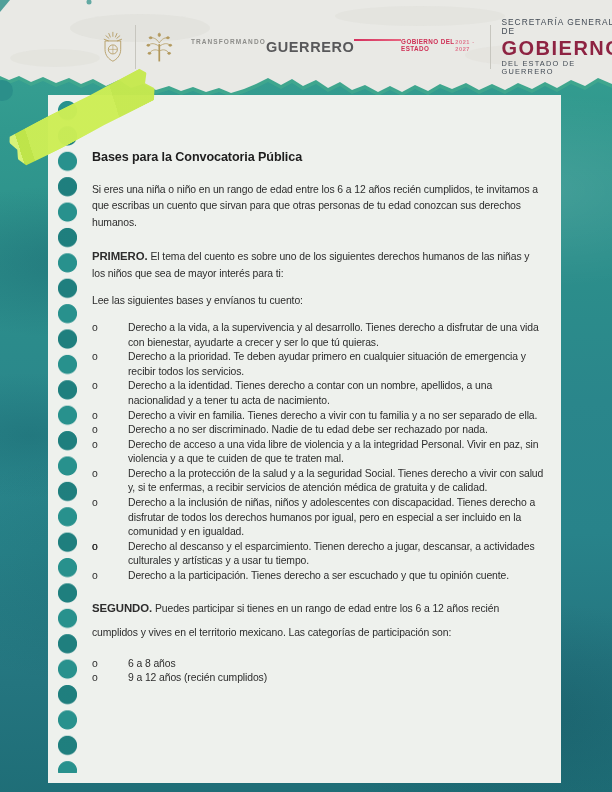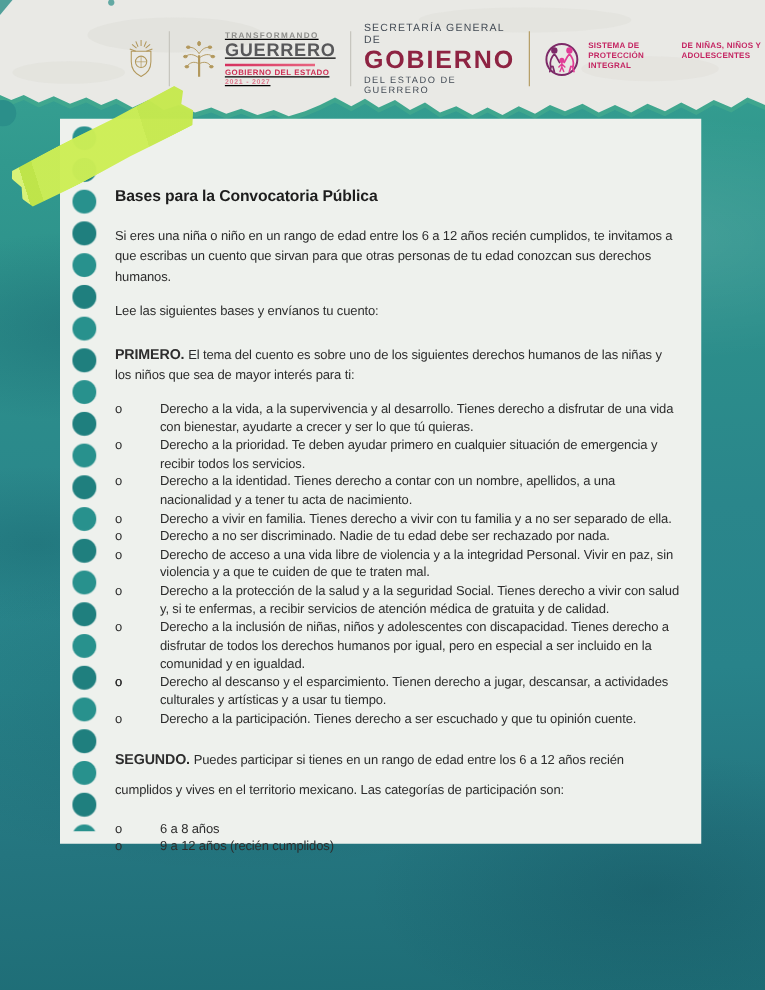--- a/index.html
+++ b/index.html
@@ -17,36 +17,36 @@
   }
 
   
   .paper-band{position:absolute;left:0;top:0;z-index:2;}
 
   
   .header{position:absolute;left:102px;top:18px;height:58px;z-index:3;
     display:flex;align-items:center;}
   .vdiv{width:1px;height:44px;background:#c7c6bf;margin:0 11px;}
   .vdiv.gold{background:#b7a06a;}
-  .brand-gob{display:flex;flex-direction:column;line-height:1.15;margin-left:7px;text-decoration:underline;}
+  .brand-gob{display:flex;line-height:1.15;margin-left:18px;}
   .t-transformando{font-size:6.5px;letter-spacing:1.1px;color:#8d8d8a;font-weight:700;}
   .t-guerrero{font-size:14.5px;font-weight:700;color:#58585a;letter-spacing:.6px;margin-top:1px;}
   .t-rule{height:2px;width:72px;margin:1px 0 2px 0;background:linear-gradient(90deg,#d5305e,#e8647f);}
   .t-gobedo{font-size:6.3px;font-weight:700;color:#cf2f55;letter-spacing:.4px;}
   .t-periodo{font-size:5.6px;font-weight:700;color:#e0798f;letter-spacing:.6px;margin-top:1px;}
   .brand-seg{display:flex;flex-direction:column;line-height:1.1;}
   .s-line1{font-size:8.4px;font-weight:400;color:#434b55;letter-spacing:1px;}
   .s-line2{font-size:20px;font-weight:800;color:#8e2342;letter-spacing:1.5px;margin:1px 0;text-align:center;}
   .s-line3{font-size:7.4px;font-weight:400;color:#434b55;letter-spacing:1.2px;}
   .brand-sip{display:flex;flex-direction:row;line-height:1.25;margin-left:7px;}
   .p-line1,.p-line2{font-size:6.4px;font-weight:700;color:#c42562;letter-spacing:.2px;}
   .p-line3{font-size:10.5px;font-weight:700;color:#55555a;letter-spacing:.6px;margin-top:1px;}
 
   
-  .card{position:absolute;left:48px;top:95px;width:513px;height:580px;background:#eef1ed;z-index:4;}
+  .card{position:absolute;left:48px;top:95px;width:513px;height:688px;background:#eef1ed;z-index:4;}
   .dots{position:absolute;left:10px;top:6px;bottom:10px;width:19px;
     background-image:
       radial-gradient(circle at 9.5px 9.5px, rgba(10,85,92,.30) 9.1px, rgba(10,85,92,0) 10px),
       radial-gradient(circle at 9.5px 9.5px, #28918d 9.1px, rgba(40,145,141,0) 10px);
     background-size:19px 50.8px,19px 25.4px;
     background-position:0 25.4px,0 0;
     background-repeat:repeat-y,repeat-y;}
 
   .content{position:absolute;left:0;top:0;right:0;bottom:0;
     padding:55px 16px 0 44px;color:#2d2d2d;font-size:10.4px;letter-spacing:-0.1px;}
@@ -150,23 +150,23 @@
   </div>
 
   <div class="card">
     <div class="dots"></div>
 
     <div class="content">
       <h1 class="doc-title">Bases para la Convocatoria Pública</h1>
 
       <p class="para">Si eres una niña o niño en un rango de edad entre los 6 a 12 años recién cumplidos, te invitamos a que escribas un cuento que sirvan para que otras personas de tu edad conozcan sus derechos humanos.</p>
 
+      <p class="para"><strong class="sec-label">PRIMERO.</strong><span>El tema del cuento es sobre uno de los siguientes derechos humanos de las niñas y los niños que sea de mayor interés para ti:</span></p>
+
       <p class="para tight">Lee las siguientes bases y envíanos tu cuento:</p>
-
-      <p class="para"><strong class="sec-label">PRIMERO.</strong><span>El tema del cuento es sobre uno de los siguientes derechos humanos de las niñas y los niños que sea de mayor interés para ti:</span></p>
 
       <ul class="blist">
         <li><span class="mk">o</span><span>Derecho a la vida, a la supervivencia y al desarrollo. Tienes derecho a disfrutar de una vida con bienestar, ayudarte a crecer y ser lo que tú quieras.</span></li>
         <li><span class="mk">o</span><span>Derecho a la prioridad. Te deben ayudar primero en cualquier situación de emergencia y recibir todos los servicios.</span></li>
         <li><span class="mk">o</span><span>Derecho a la identidad. Tienes derecho a contar con un nombre, apellidos, a una nacionalidad y a tener tu acta de nacimiento.</span></li>
         <li><span class="mk">o</span><span>Derecho a vivir en familia. Tienes derecho a vivir con tu familia y a no ser separado de ella.</span></li>
         <li><span class="mk">o</span><span>Derecho a no ser discriminado. Nadie de tu edad debe ser rechazado por nada.</span></li>
         <li><span class="mk">o</span><span>Derecho de acceso a una vida libre de violencia y a la integridad Personal. Vivir en paz, sin violencia y a que te cuiden de que te traten mal.</span></li>
         <li><span class="mk">o</span><span>Derecho a la protección de la salud y a la seguridad Social. Tienes derecho a vivir con salud y, si te enfermas, a recibir servicios de atención médica de gratuita y de calidad.</span></li>
         <li><span class="mk">o</span><span>Derecho a la inclusión de niñas, niños y adolescentes con discapacidad. Tienes derecho a disfrutar de todos los derechos humanos por igual, pero en especial a ser incluido en la comunidad y en igualdad.</span></li>

